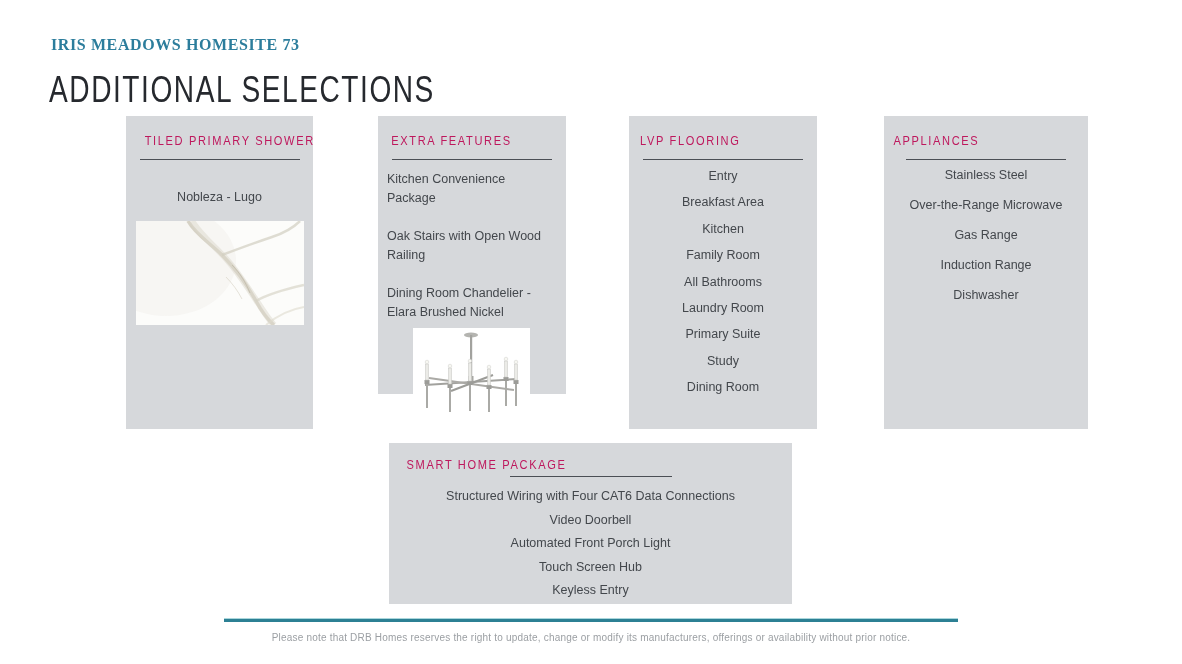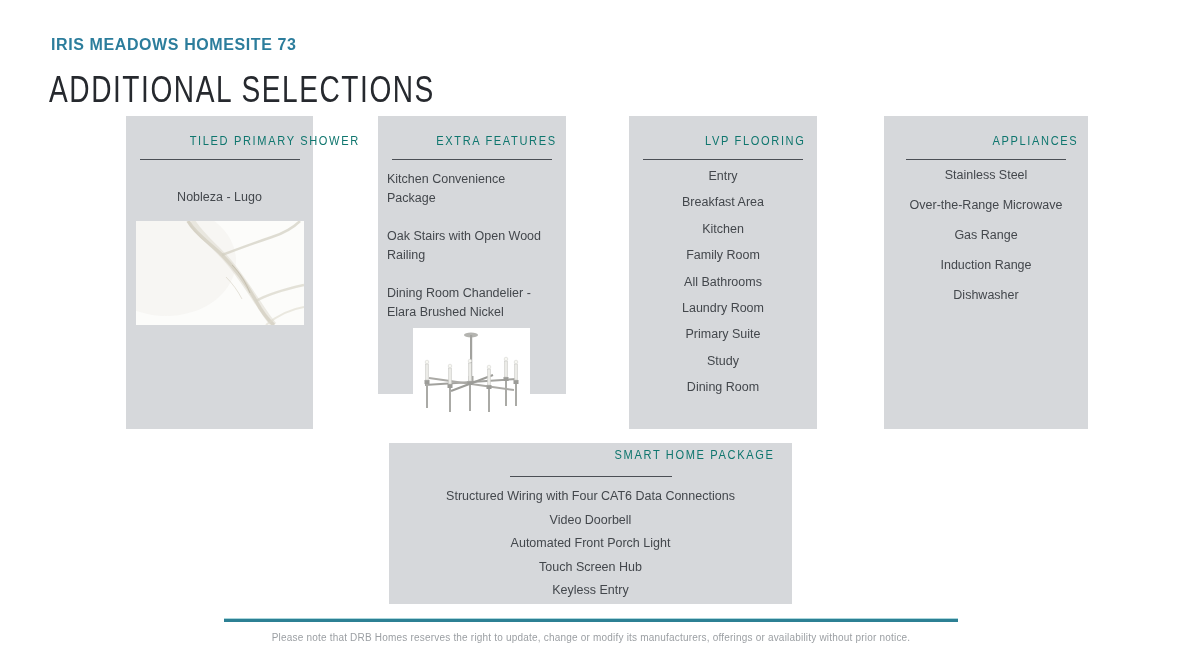--- a/index.html
+++ b/index.html
@@ -13,20 +13,21 @@
   }
 
   
   .eyebrow {
     position: absolute;
     left: 51px; top: 36px;
     font-size: 16px;
     font-weight: bold;
     letter-spacing: 0.6px;
     color: #2c7d9c;
+    font-family: Liberation Serif, serif;
   }
   .page-title {
     position: absolute;
     left: 49px; top: 57px;
     font-size: 36px;
     font-weight: normal;
     color: #26292e;
     white-space: nowrap;
     margin-top: 12px;
   }
@@ -39,25 +40,24 @@
 
   
   .panel {
     position: absolute;
     background: #d6d8db;
   }
   .panel-heading {
     position: absolute;
     left: 0; right: 0;
     top: 17px;
-    text-align: right;
+    text-align: left;
     font-size: 13.5px;
-    color: #0f766e;
+    color: #be185d;
     white-space: nowrap;
-    margin-left: 45px;
   }
   .panel-heading span {
     display: inline-block;
     transform: scaleX(0.82);
     transform-origin: center;
     letter-spacing: 2px;
   }
   .heading-rule {
     position: absolute;
     left: 50%;
@@ -101,21 +101,21 @@
     text-align: center;
   }
   .room-list .list-item { line-height: 26.4px; }
 
   .appliance-list {
     position: absolute; left: 0; right: 0; top: 44px;
     text-align: center;
   }
   .appliance-list .list-item { line-height: 30px; }
 
-  .panel-smart .panel-heading { top: 4px; }
+  .panel-smart .panel-heading { top: 14px; }
   .panel-smart .heading-rule { top: 33px; width: 162px; }
   .smart-list {
     position: absolute; left: 0; right: 0; top: 42px;
     text-align: center;
   }
   .smart-list .list-item { line-height: 23.5px; text-align: center; }
 
   
   .footer-divider {
     position: absolute;

